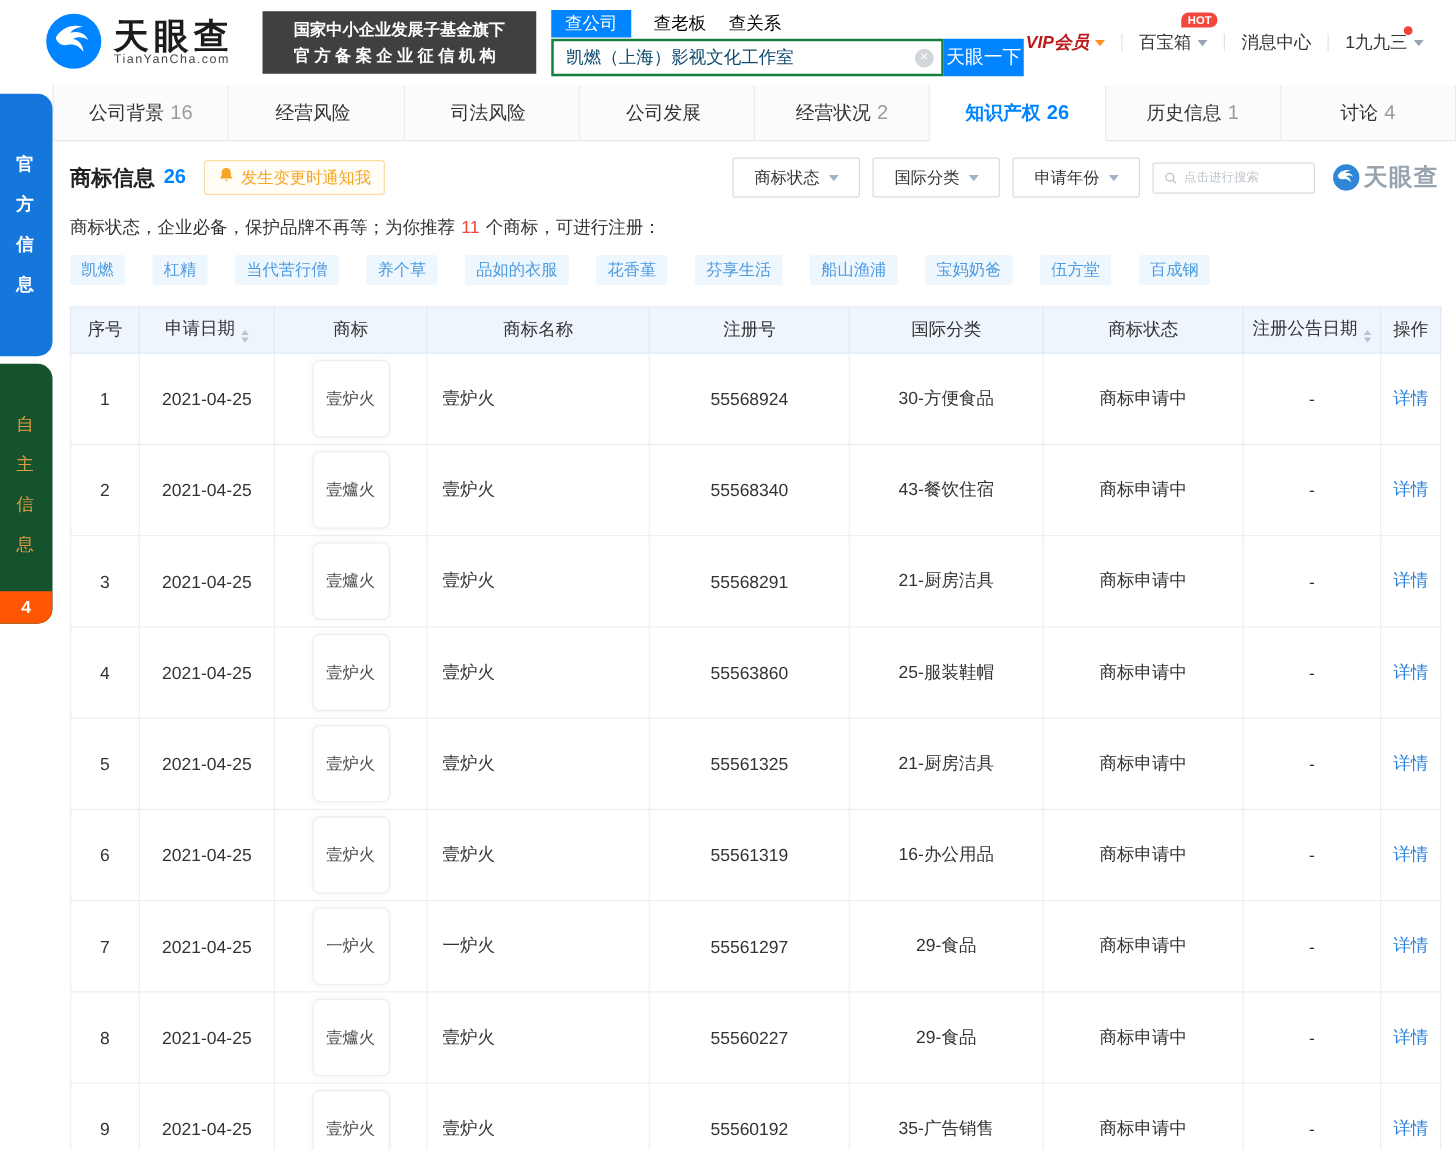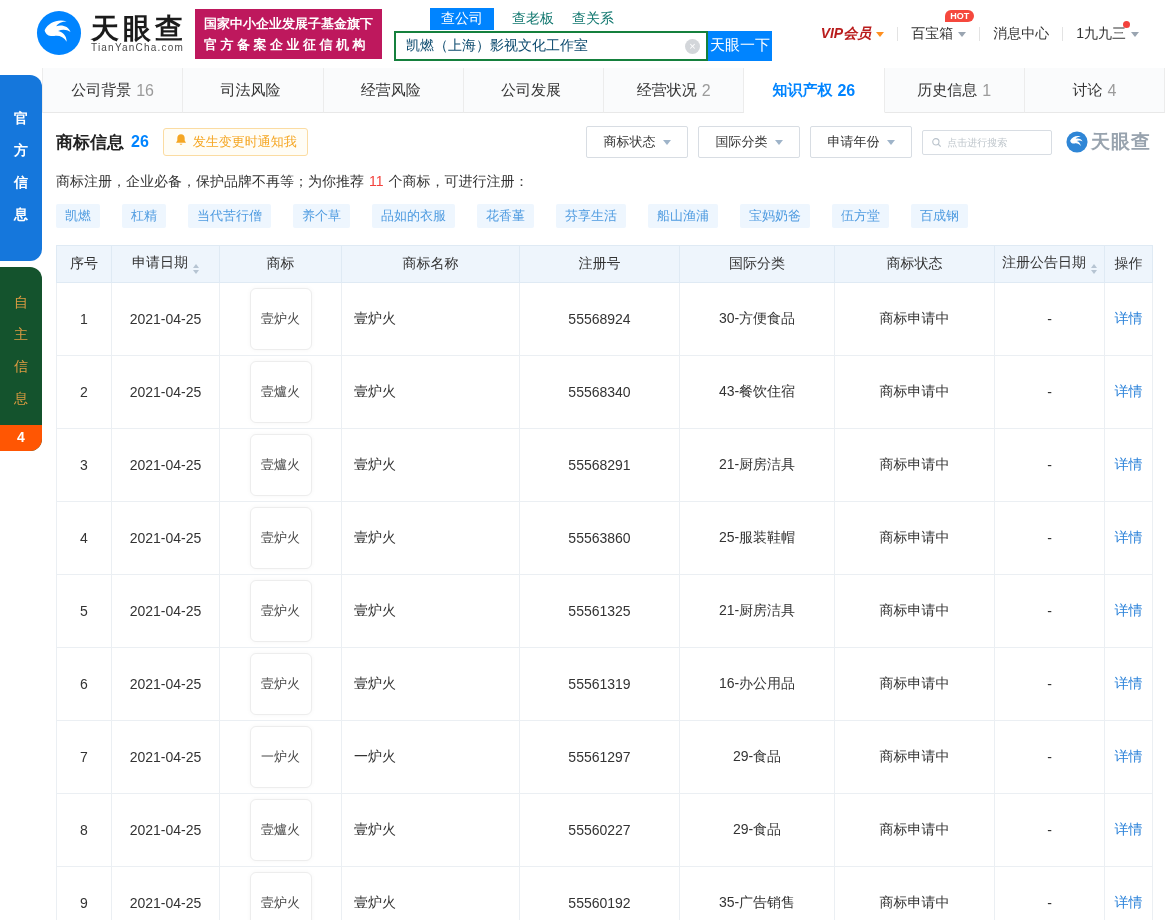--- a/index.html
+++ b/index.html
@@ -8,25 +8,25 @@
     background: #fff; color: #333;
     font-family: "Liberation Sans", "DejaVu Sans", sans-serif;
     font-size: 14px;
   }
   
   .topbar { height: 68px; display: flex; align-items: center; padding: 0 26px 0 36px; background: #fff; }
   .logo { display: flex; align-items: center; gap: 9px; }
   .logo-text { display: flex; flex-direction: column; line-height: 1.05; }
   .logo-brand { font-size: 28px; font-weight: bold; color: #1b1b1b; letter-spacing: 4px; }
   .logo-domain { font-size: 10px; color: #4a4a4a; letter-spacing: 1.2px; }
-  .red-badge { margin-left: 8px; background: #be185d; color: #fff; font-size: 13px; font-weight: bold; padding: 4px 9px; line-height: 21px; }
+  .red-badge { margin-left: 23px; background: #404040; color: #fff; font-size: 13px; font-weight: bold; padding: 4px 25px; line-height: 21px; }
   .red-badge .l2 { letter-spacing: 3.5px; }
   .search-area { margin-left: 12px; }
-  .search-tabs { display: flex; align-items: center; gap: 18px; font-size: 14px; margin-bottom: 1px; margin-left: 36px; }
-  .search-tab { color: #0f766e; cursor: pointer; padding: 2px 0; }
+  .search-tabs { display: flex; align-items: center; gap: 18px; font-size: 14px; margin-bottom: 1px; }
+  .search-tab { color: #000000; cursor: pointer; padding: 2px 0; }
   .search-tab.active { background: #0084ff; color: #fff; padding: 2px 11px; }
   .search-row { display: flex; }
   .search-input-wrap { position: relative; }
   .search-input { width: 314px; height: 30px; border: 2px solid #15803d; padding: 0 30px 0 10px; font-size: 14px; color: #0c4a6e; outline: none; font-family: inherit; }
   .clear-icon { position: absolute; right: 8px; top: 8px; width: 15px; height: 15px; border-radius: 50%; background: #d3d6da; color: #fff; font-size: 11px; line-height: 15px; text-align: center; cursor: pointer; }
   .search-btn { height: 30px; width: 64px; background: #0084ff; color: #fff; border: none; font-size: 15px; cursor: pointer; font-family: inherit; }
   .top-menu { margin-left: auto; display: flex; align-items: center; font-size: 14px; white-space: nowrap; }
   .menu-item { display: flex; align-items: center; gap: 5px; cursor: pointer; color: #333; position: relative; }
   .menu-divider { width: 1px; height: 14px; background: #e3e3e3; margin: 0 13px; }
   .vip { color: #b91c1c; font-weight: bold; font-style: italic; align-items: center; }
@@ -35,21 +35,21 @@
   .hot-badge { position: absolute; top: -15px; right: -8px; background: #f5483d; color: #fff; font-size: 9px; font-weight: bold; padding: 1px 5px; border-radius: 7px 7px 7px 0; }
   .user-dot { position: absolute; top: -4px; right: 9px; width: 7px; height: 7px; border-radius: 50%; background: #f3413c; }
   
   .nav { margin-left: 42px; height: 45px; display: flex; background: #fafbfc; border-left: 1px solid #ececec; }
   .nav-tab { flex: 1; display: flex; align-items: center; justify-content: center; gap: 5px; font-size: 15px; color: #333; cursor: pointer; border-right: 1px solid #ececec; border-bottom: 1px solid #e8e8e8; }
   .nav-tab .count { font-size: 16px; color: #9b9b9b; margin-top: 1px; }
   .nav-tab.active { background: #fff; color: #0084ff; font-weight: bold; border-bottom-color: #fff; }
   .nav-tab.active .count { color: #0084ff; }
   
   .side-tabs { position: absolute; left: 0; top: 75px; width: 42px; z-index: 6; }
-  .vlabel { width: 16px; margin: 0 auto; word-break: break-all; line-height: 32px; font-size: 14px; text-align: center; font-family: Liberation Serif, serif; }
+  .vlabel { width: 16px; margin: 12px auto; word-break: break-all; line-height: 32px; font-size: 14px; text-align: left; }
   .side-official { background: #1577dc; color: #fff; font-weight: bold; border-radius: 0 12px 12px 0; padding: 28px 0 30px; cursor: pointer; }
   .side-self { margin-top: 6px; background: #14532d; color: #df9c42; border-radius: 0 12px 12px 0; overflow: hidden; cursor: pointer; }
   .side-self .vlabel { padding: 20px 0 10px; }
   .side-self-badge { background: #ff5603; color: #fff; font-size: 14px; font-weight: bold; text-align: center; padding: 4px 0 6px; }
   
   .content { margin-left: 42px; padding: 0 14px; }
   .section-head { display: flex; align-items: center; margin-top: 12px; height: 34px; }
   .sec-title { font-size: 17px; font-weight: bold; color: #222; }
   .sec-count { font-size: 16px; font-weight: bold; color: #0084ff; margin-left: 7px; }
   .notify-btn { margin-left: 14px; display: inline-flex; align-items: flex-start; gap: 5px; border: 1px solid #fbdca2; background: #fffdf6; color: #f5a623; font-size: 13px; padding: 4px 10px; border-radius: 3px; cursor: pointer; }
@@ -140,26 +140,26 @@
 </div>
 
 <div class="nav">
 
     <div class="nav-tab">
       <span>公司背景</span>
       <span class="count">16</span>
     </div>
 
     <div class="nav-tab">
+      <span>经营风险</span>
+      <span class="count"></span>
+    </div>
+
+    <div class="nav-tab">
       <span>司法风险</span>
-      <span class="count"></span>
-    </div>
-
-    <div class="nav-tab">
-      <span>经营风险</span>
       <span class="count"></span>
     </div>
 
     <div class="nav-tab">
       <span>公司发展</span>
       <span class="count"></span>
     </div>
 
     <div class="nav-tab">
       <span>经营状况</span>
@@ -233,21 +233,21 @@
         <svg width="22" height="22" viewBox="0 0 48 48">
           <circle cx="24" cy="24" r="23" fill="#2f86d6"></circle>
           <path d="M9 21c4-8 14-12 23-9-5 0-9 2-11 5 6-2 13 0 15 6-4-3-9-3-13-1 5 1 9 5 9 11-3-5-8-7-13-6-4 1-9-1-10-6z" fill="#fff"></path>
         </svg>
         <span class="watermark-text">天眼查</span>
       </span>
     </span>
   </div>
 
   <div class="recommend">
-    <span>商标注册，企业必备，保护品牌不再等；为你推荐</span><span class="hl">11</span><span>个商标，可进行注册：</span>
+    <span>商标状态，企业必备，保护品牌不再等；为你推荐</span><span class="hl">11</span><span>个商标，可进行注册：</span>
   </div>
 
   <div class="tags">
 
       <span class="tag">凯燃</span>
 
       <span class="tag">杠精</span>
 
       <span class="tag">当代苦行僧</span>
 

